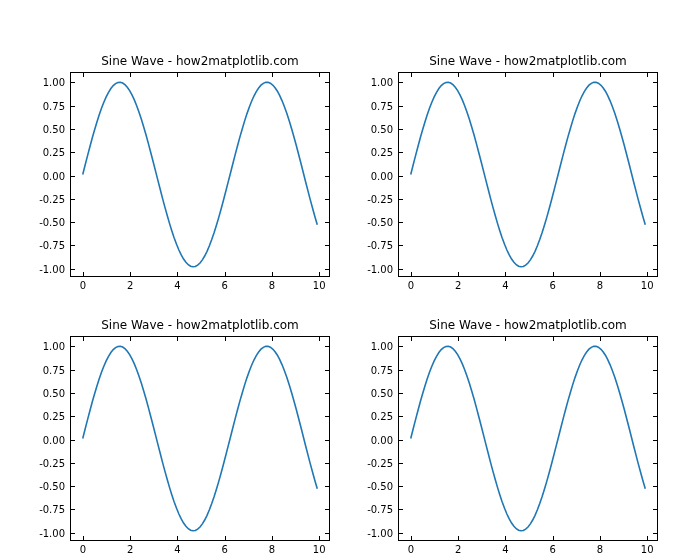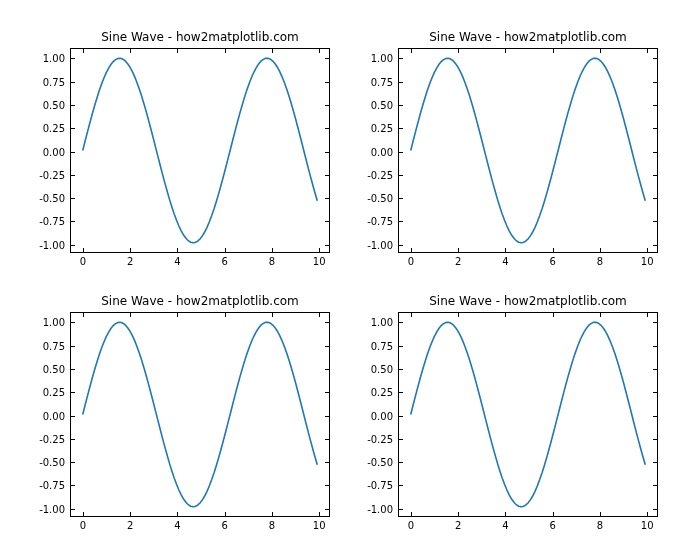--- a/index.html
+++ b/index.html
@@ -10,20 +10,21 @@
     color: #000000;
   }
   .figure {
     position: relative;
     width: 700px;
     height: 560px;
     background: #ffffff;
   }
   .subplot {
     position: absolute;
+    margin-top: 24px;
   }
   .title {
     position: absolute;
     width: 100%;
     text-align: center;
     font-size: 12px;
     top: -18px;
     left: 0;
     white-space: nowrap;
   }

